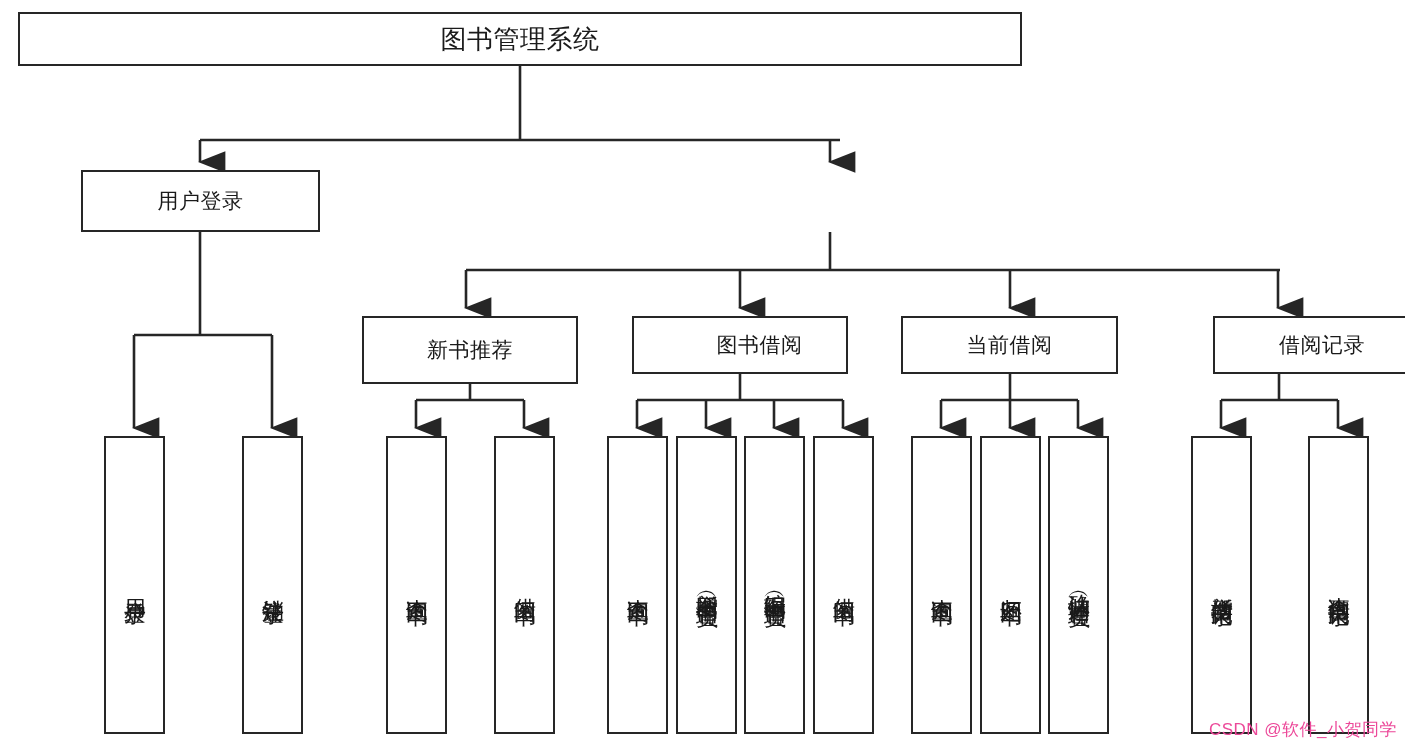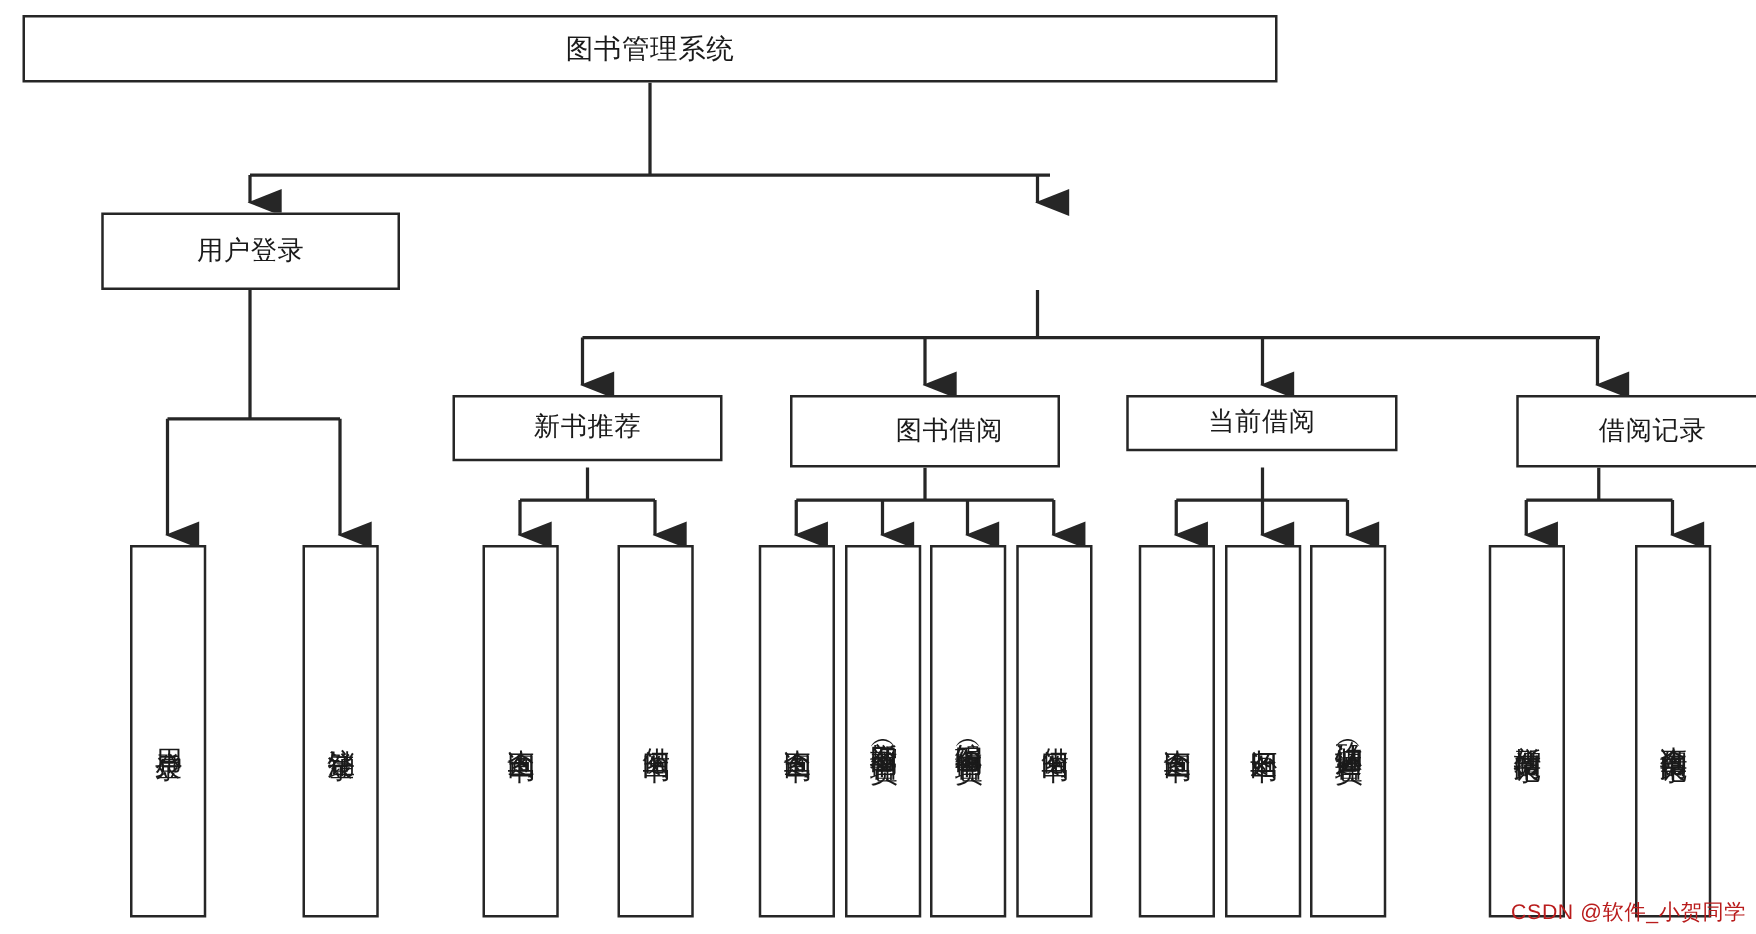--- a/index.html
+++ b/index.html
@@ -42,41 +42,41 @@
     text-align: center;
     line-height: 1.08;
     white-space: nowrap;
   }
   
   .node.horiz .label {
     font-size: 21px;
     letter-spacing: 0.5px;
   }
   .node.root .label {
-    font-size: 22px;
+    font-size: 26px;
   }
   
   .node.vert {
     align-items: center;
     justify-content: center;
   }
   .node.vert .label {
     writing-mode: vertical-rl;
     text-orientation: upright;
     font-size: 22px;
     line-height: 1.22;
     letter-spacing: 2px;
     white-space: nowrap;
   }
   .watermark {
     position: absolute;
     right: 8px;
     bottom: 6px;
     font-size: 17px;
-    color: #b91c1c;
+    color: #ec4899;
     letter-spacing: 0.5px;
     z-index: 5;
     white-space: nowrap;
   }
 </style>
 </head>
 <body>
 
 <div id="canvas">
 
@@ -134,27 +134,27 @@
   </svg>
 
   <div class="node horiz root" style="left:18px; top:12px; width:1004px; height:54px;">
     <span class="label">图书管理系统</span>
   </div>
 
   <div class="node horiz" style="left:81px; top:170px; width:239px; height:62px;">
     <span class="label">用户登录</span>
   </div>
 
-  <div class="node horiz" style="left:362px; top:316px; width:216px; height:53px;">
+  <div class="node horiz" style="left:362px; top:316px; width:216px; height:68px;">
     <span class="label">新书推荐</span>
   </div>
   <div class="node horiz" style="left:632px; top:316px; width:216px; height:58px;padding-left:39px;">
     <span class="label">图书借阅</span>
   </div>
-  <div class="node horiz" style="left:901px; top:316px; width:217px; height:45px;">
+  <div class="node horiz" style="left:901px; top:316px; width:217px; height:58px;">
     <span class="label">当前借阅</span>
   </div>
   <div class="node horiz" style="left:1170px; top:316px; width:218px; height:58px;margin-left:43px;">
     <span class="label">借阅记录</span>
   </div>
 
   <div class="node vert" style="left:104px; top:436px; width:61px; height:298px;">
     <span class="label">用户登录</span>
   </div>
   <div class="node vert" style="left:242px; top:436px; width:61px; height:298px;">

